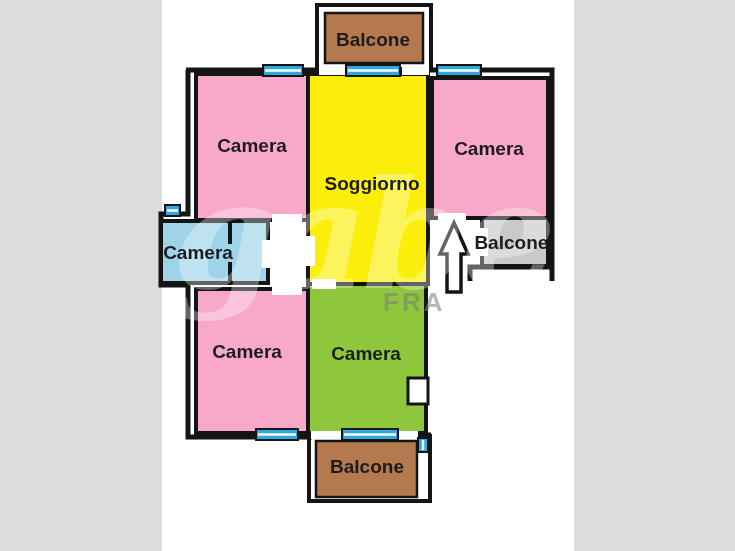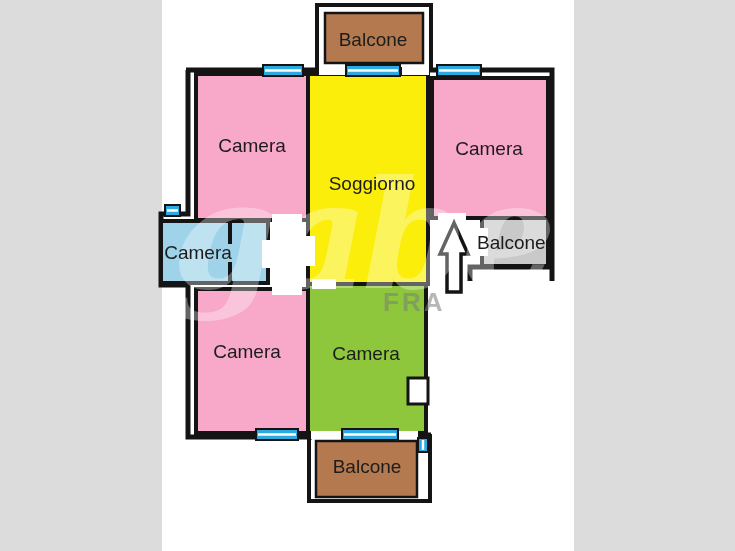--- a/index.html
+++ b/index.html
@@ -21,21 +21,21 @@
   }
   .wm-sub{
     position:absolute;left:221px;top:287px;
     font-family:"Liberation Sans",sans-serif;font-weight:bold;
     font-size:26px;letter-spacing:3px;
     color:rgba(120,125,120,0.55);white-space:nowrap;
   }
   
   .room-label{
     position:absolute;transform:translate(-50%,-50%);
-    font-weight:normal;font-size:19px;color:#1c1c1c;white-space:nowrap;
+    font-weight:bold;font-size:19px;color:#1c1c1c;white-space:nowrap;
   }
 </style>
 </head>
 <body>
 
 <div id="stage">
 
   <svg id="plan-svg" width="735" height="551" viewBox="0 0 735 551">
 
     <rect x="0" y="0" width="162" height="551" fill="#dcdcdc"></rect>

